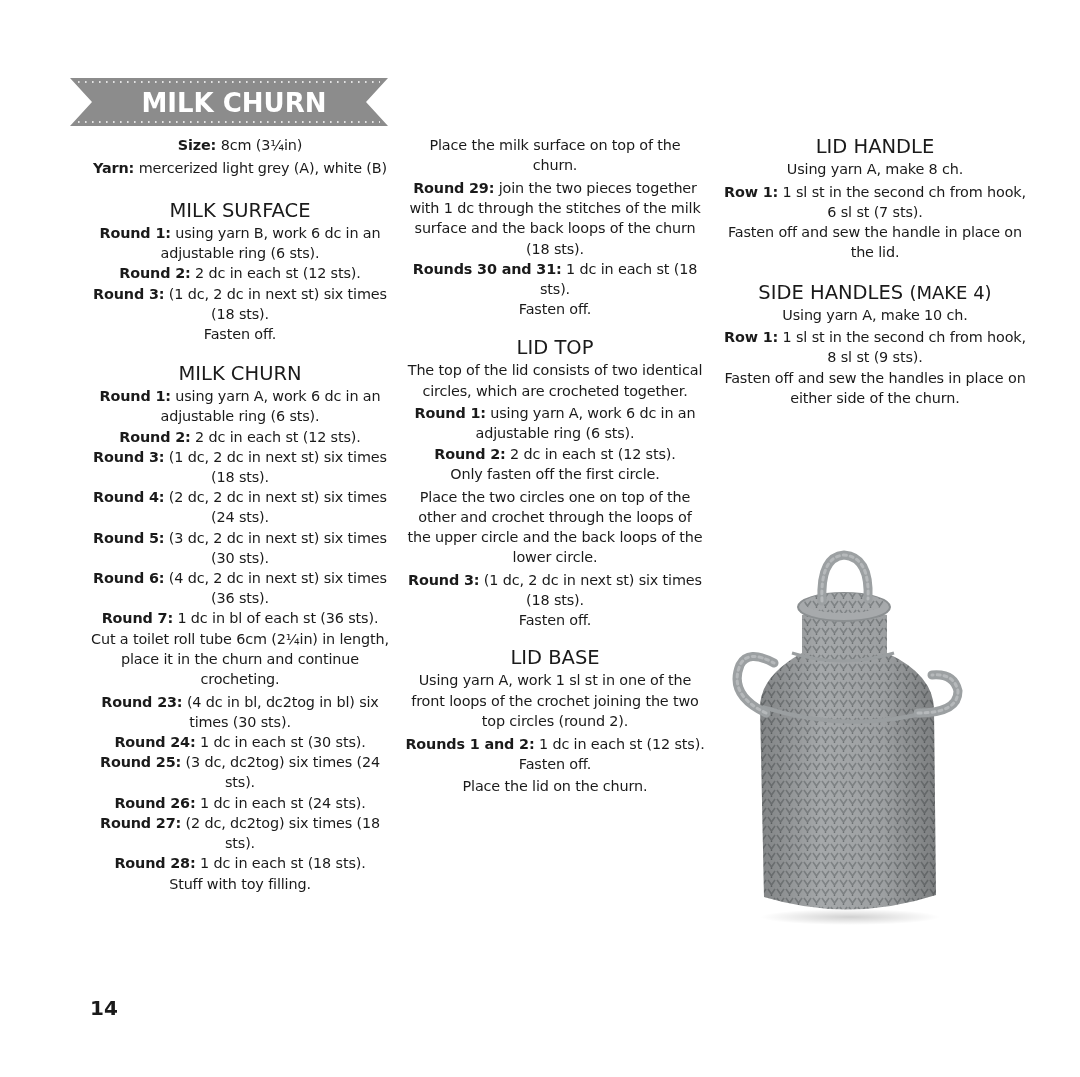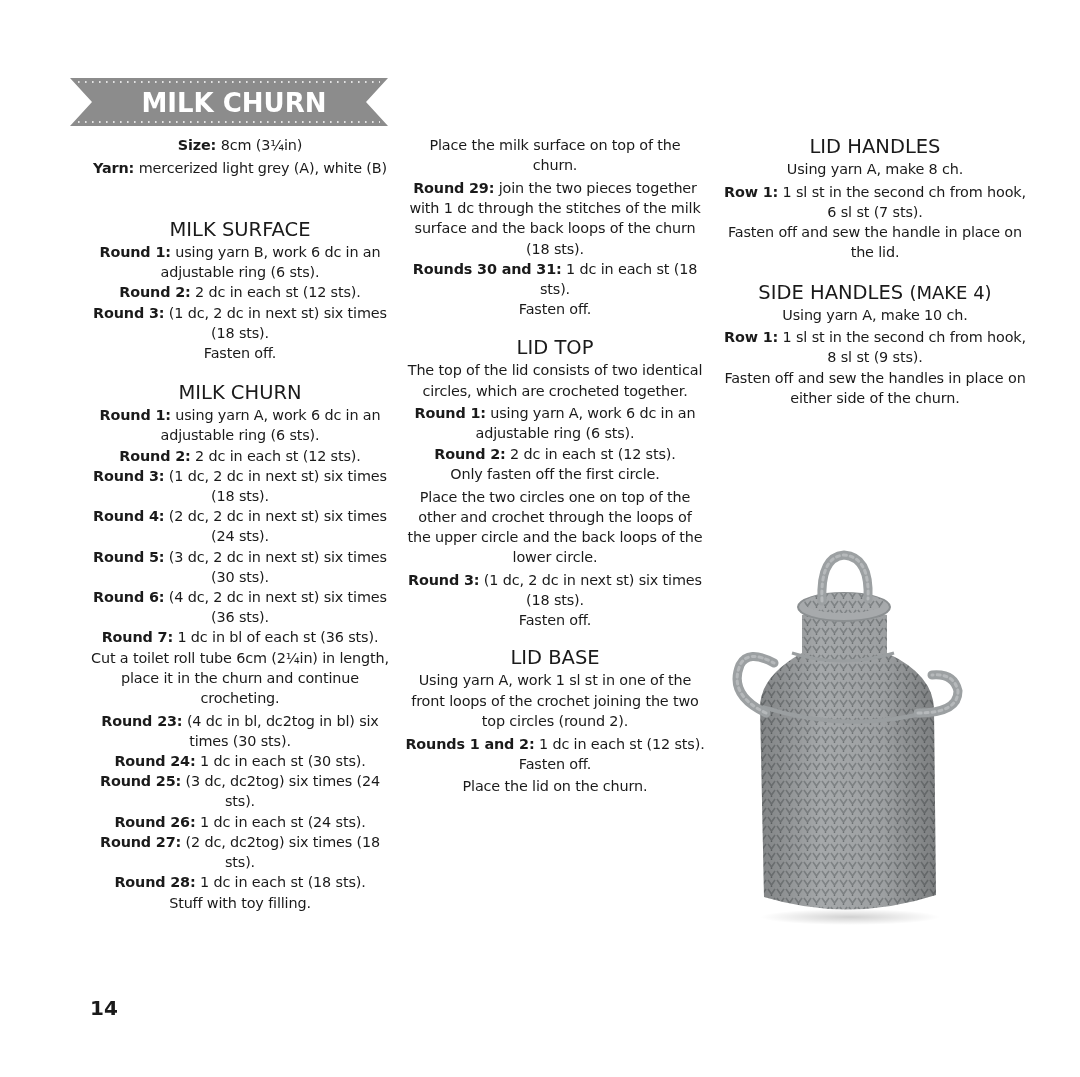--- a/index.html
+++ b/index.html
@@ -93,21 +93,21 @@
     <line x1="8" y1="4" x2="310" y2="4" stroke="#ffffff" stroke-width="1.6" stroke-dasharray="1.6 5.4"></line>
     <line x1="8" y1="44" x2="310" y2="44" stroke="#ffffff" stroke-width="1.6" stroke-dasharray="1.6 5.4"></line>
   </svg>
   <div class="banner-title">MILK CHURN</div>
 </div>
 
 <div class="col col1">
   <p class="p"><span class="b">Size:</span><span> 8cm (3¼in)</span></p>
   <p class="p gap"><span class="b">Yarn:</span><span> mercerized light grey (A), white (B)</span></p>
 
-  <div class="sec" style="margin-top:40px">
+  <div class="sec" style="margin-top:21px">
     <h2 class="heading">MILK SURFACE</h2>
     <p class="p"><span class="b">Round 1:</span><span> using yarn B, work 6 dc in an adjustable ring (6 sts).</span></p>
     <p class="p"><span class="b">Round 2:</span><span> 2 dc in each st (12 sts).</span></p>
     <p class="p"><span class="b">Round 3:</span><span> (1 dc, 2 dc in next st) six times (18 sts).</span></p>
     <p class="p">Fasten off.</p>
   </div>
 
   <div class="sec" style="margin-top:18px">
     <h2 class="heading">MILK CHURN</h2>
     <p class="p"><span class="b">Round 1:</span><span> using yarn A, work 6 dc in an adjustable ring (6 sts).</span></p>
@@ -149,21 +149,21 @@
     <h2 class="heading">LID BASE</h2>
     <p class="p">Using yarn A, work 1 sl st in one of the front loops of the crochet joining the two top circles (round 2).</p>
     <p class="p gap"><span class="b">Rounds 1 and 2:</span><span> 1 dc in each st (12 sts).</span></p>
     <p class="p">Fasten off.</p>
     <p class="p gap">Place the lid on the churn.</p>
   </div>
 </div>
 
 <div class="col col3">
   <div>
-    <h2 class="heading">LID HANDLES</h2>
+    <h2 class="heading">LID HANDLE</h2>
     <p class="p">Using yarn A, make 8 ch.</p>
     <p class="p gap"><span class="b">Row 1:</span><span> 1 sl st in the second ch from hook, 6 sl st (7 sts).</span></p>
     <p class="p">Fasten off and sew the handle in place on the lid.</p>
   </div>
 
   <div class="sec" style="margin-top:18px">
     <h2 class="heading"><span>SIDE HANDLES</span> <span class="small">(MAKE 4)</span></h2>
     <p class="p">Using yarn A, make 10 ch.</p>
     <p class="p gap"><span class="b">Row 1:</span><span> 1 sl st in the second ch from hook, 8 sl st (9 sts).</span></p>
     <p class="p">Fasten off and sew the handles in place on either side of the churn.</p>

